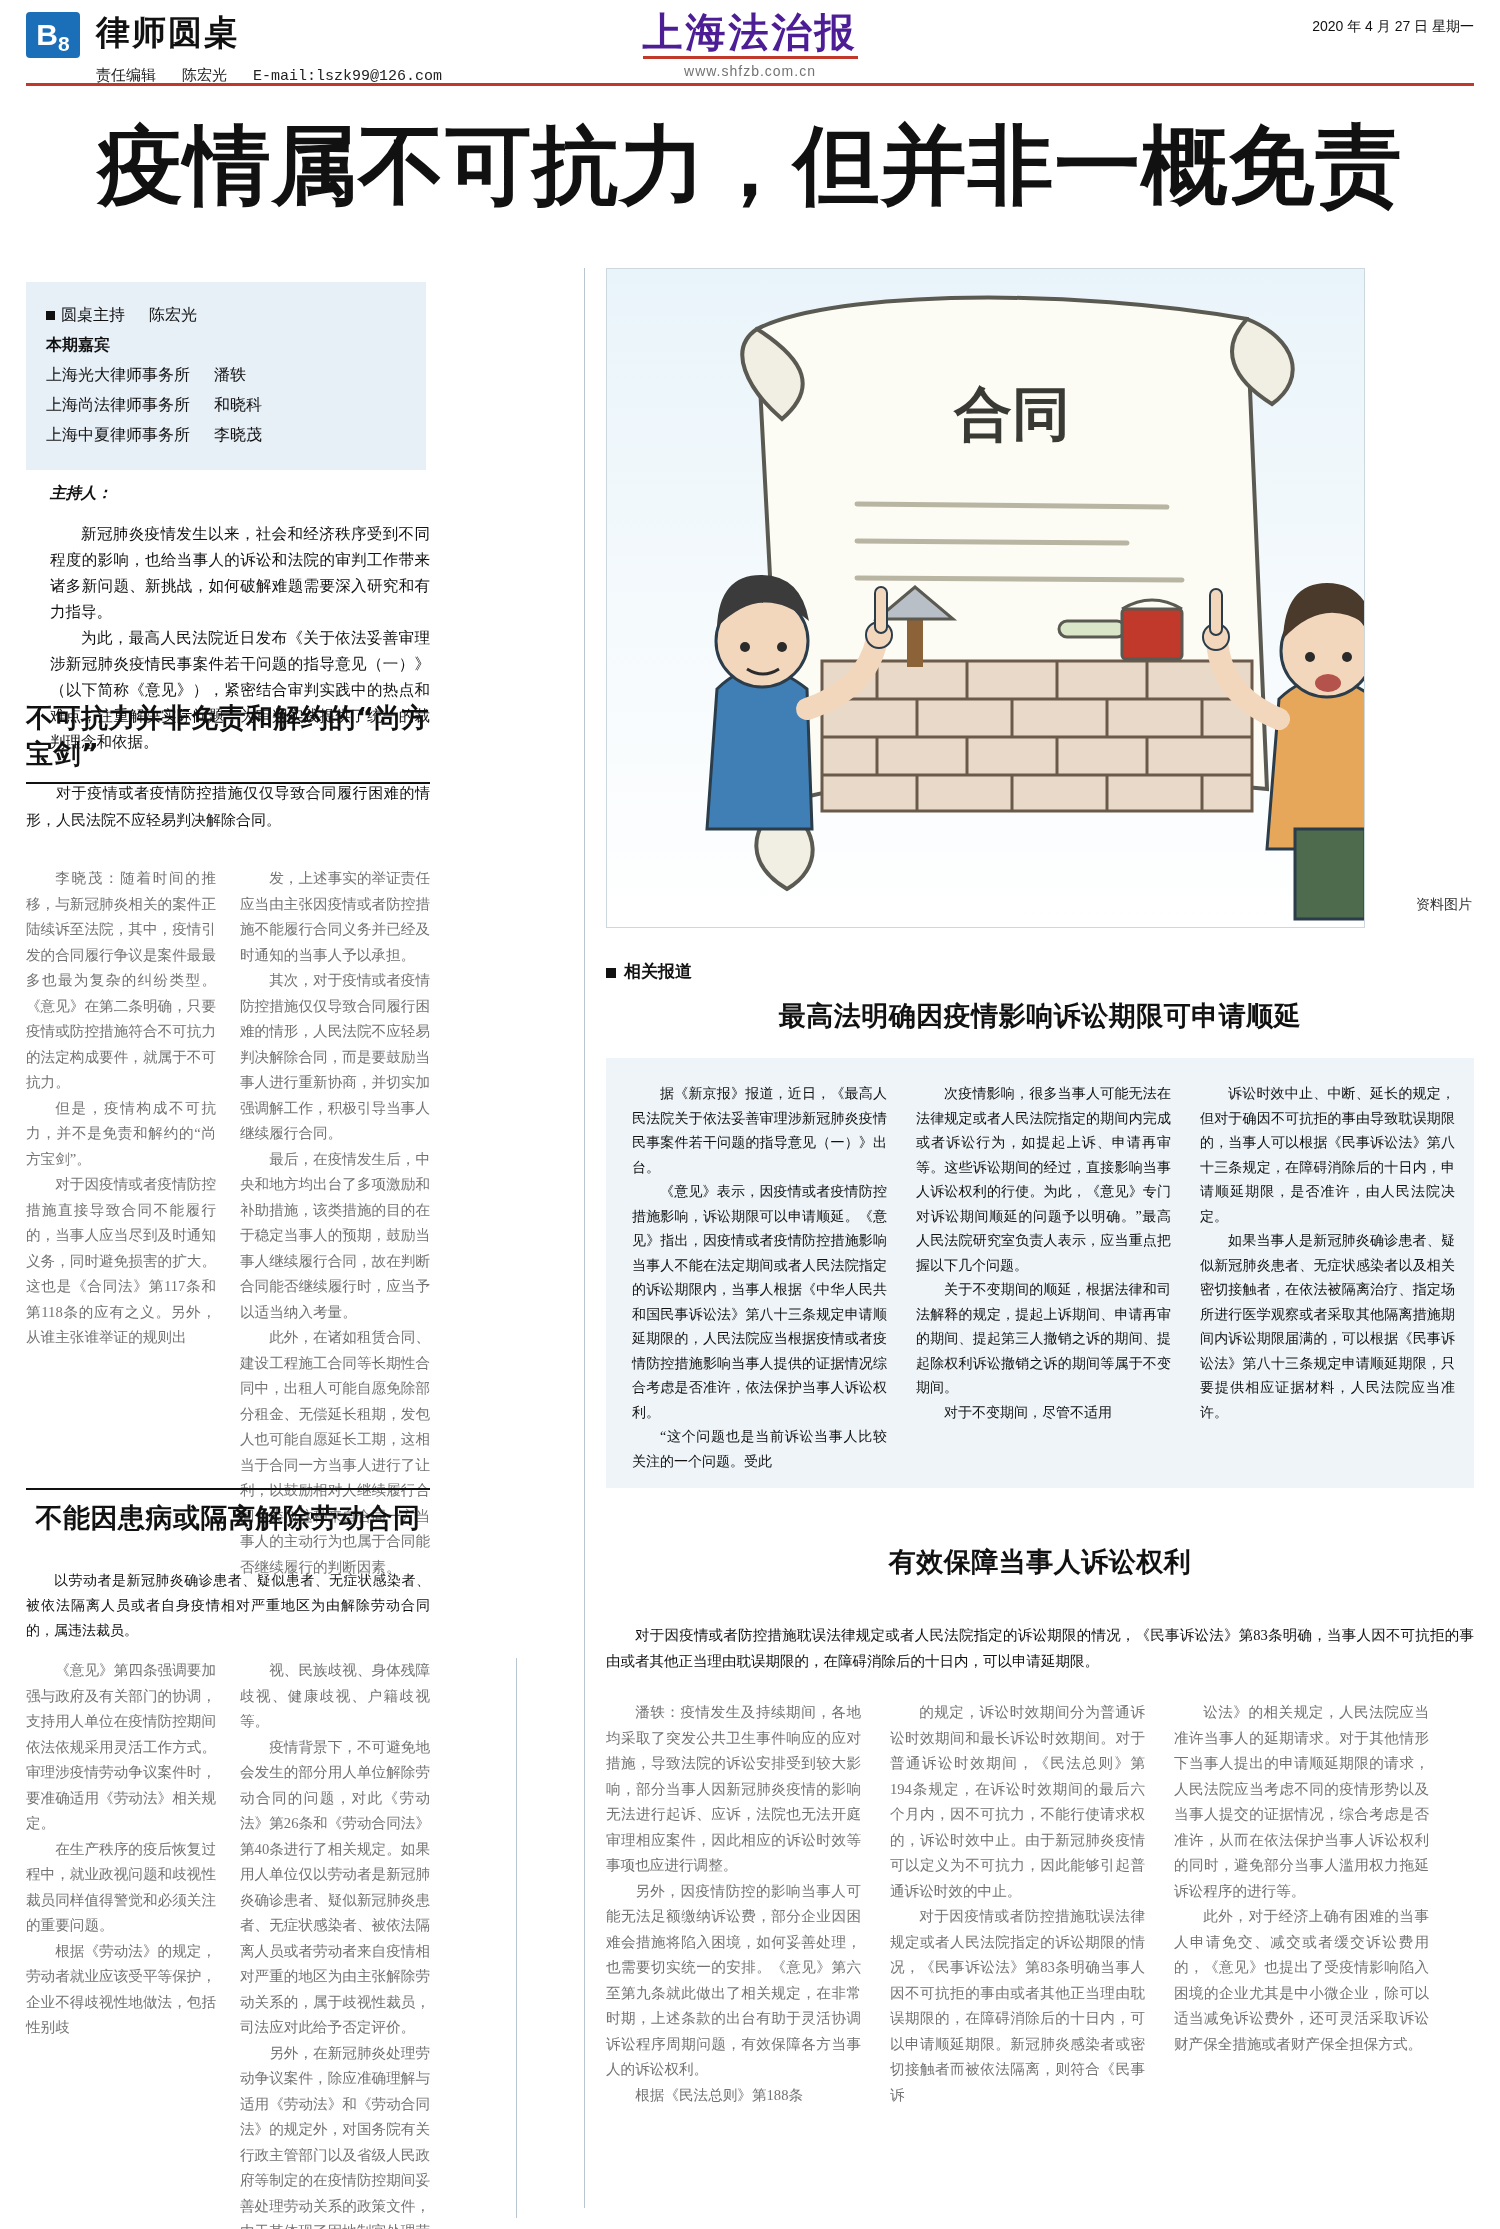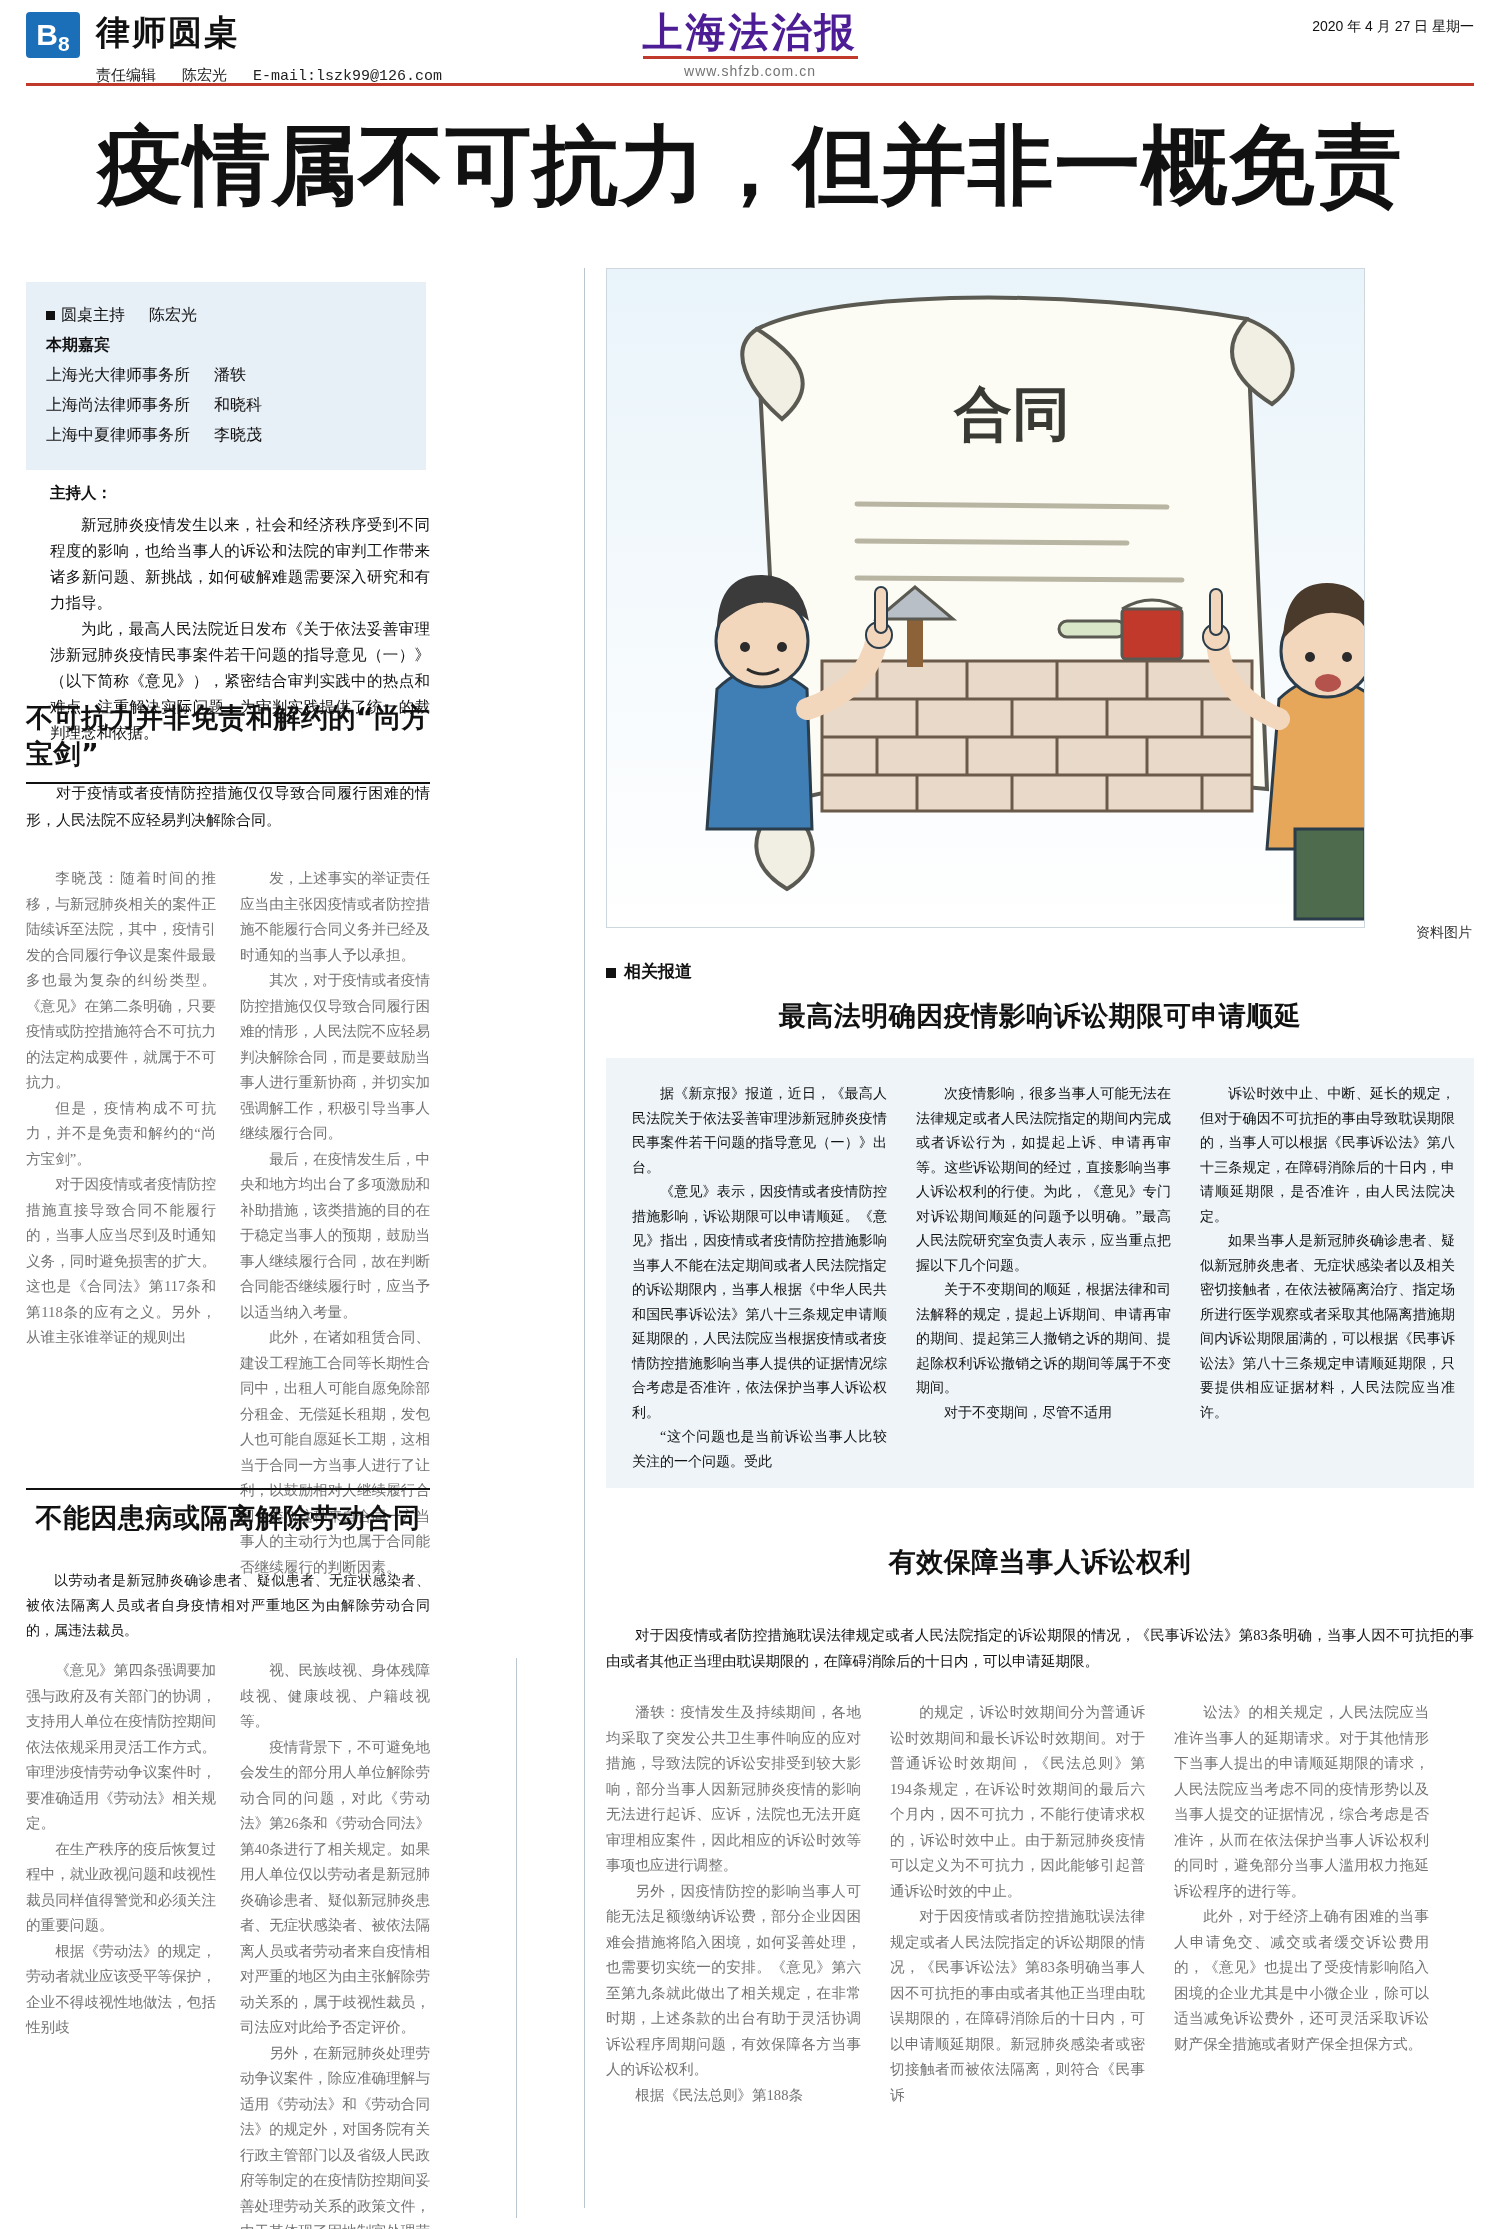--- a/index.html
+++ b/index.html
@@ -150,21 +150,21 @@
   
   .host-intro {
     position: absolute;
     left: 50px;
     top: 470px;
     width: 380px;
     font-size: 15.5px;
     line-height: 26px;
     text-align: justify;
   }
-  .host-intro .lead { font-weight: bold; margin-bottom: 6px; }
+  .host-intro .lead { font-weight: bold; margin-bottom: 15px; font-style: italic; }
   .host-intro p { margin: 0; text-indent: 2em; }
 
   
   .sec-head {
     font-size: 27px;
     font-weight: bold;
     font-family: "DejaVu Sans", sans-serif;
     letter-spacing: 0.5px;
   }
   .sec-underline {
@@ -254,21 +254,21 @@
     width: 759px;
     height: 660px;
     border: 1px solid #cdd7de;
     box-sizing: border-box;
     overflow: hidden;
     background: linear-gradient(#eaf4f9, #ffffff);
   }
   .illu-caption {
     position: absolute;
     right: 28px;
-    top: 914px;
+    top: 886px;
     font-size: 14px;
     color: #333;
     font-family: "Liberation Sans", sans-serif;
   }
 
   
   #related-label {
     position: absolute;
     left: 606px;
     top: 950px;

